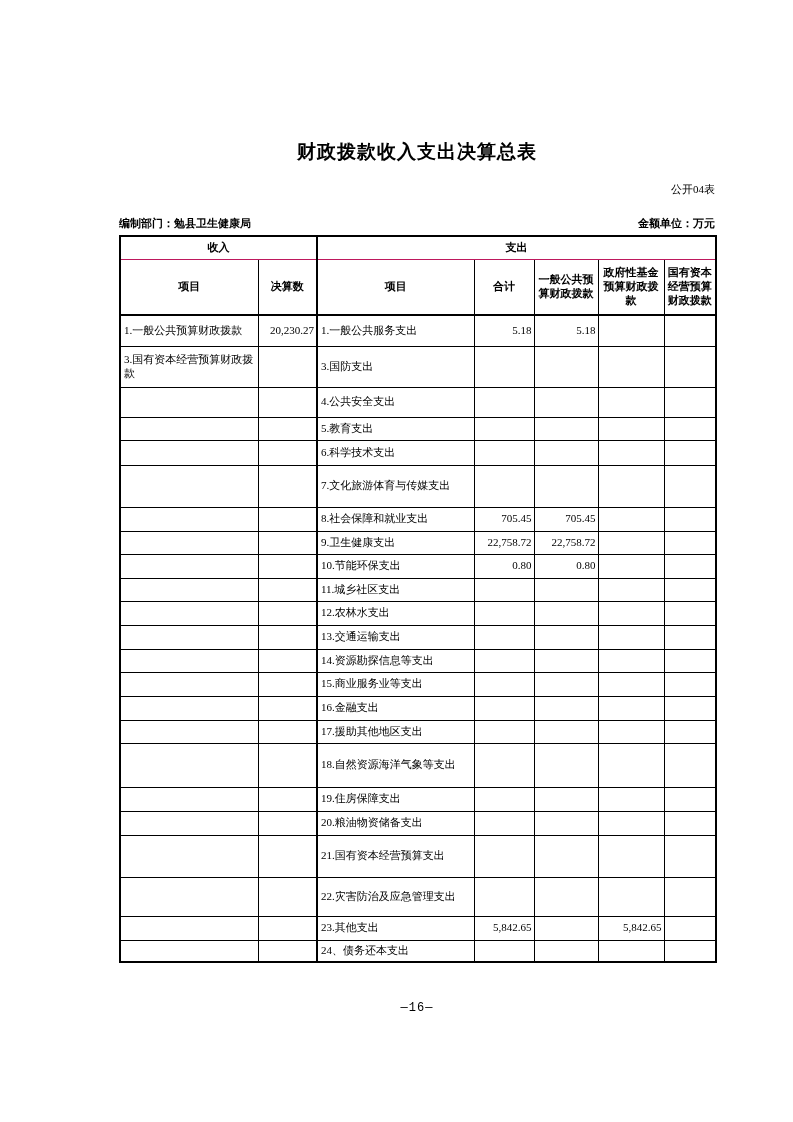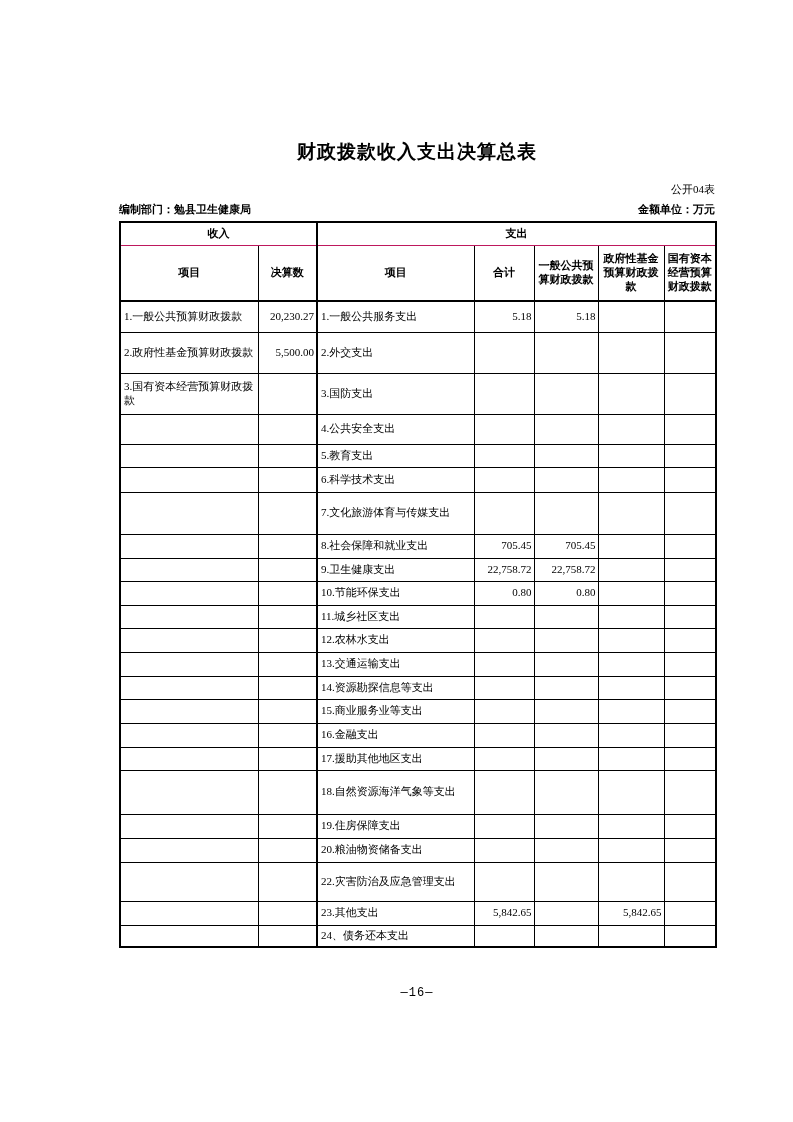--- a/index.html
+++ b/index.html
@@ -12,21 +12,21 @@
   .sheet{width:596px;margin-left:119px;padding-top:140px;}
   .doc-title{
     font-size:19px;font-weight:bold;text-align:center;
     letter-spacing:1px;line-height:24px;margin:0;
   }
   .table-code{
     text-align:right;font-size:11px;margin-top:18px;line-height:14px;
   }
   .meta-row{
     display:flex;justify-content:space-between;align-items:flex-end;
-    font-size:11px;font-weight:bold;margin-top:6px;margin-bottom:5px;line-height:14px;
+    font-size:11px;font-weight:bold;margin-top:20px;margin-bottom:5px;line-height:14px;
   }
   table.budget{
     border-collapse:collapse;border:2px solid #000;
     table-layout:fixed;width:596px;font-size:11px;
   }
   th,td{
     border:1px solid #000;padding:1px 3px;vertical-align:middle;
     overflow:hidden;line-height:1.25;word-break:break-all;
   }
   thead th{font-weight:bold;text-align:center;}
@@ -85,29 +85,20 @@
         <tr style="height: 31px; padding-left: 39px;">
           <td class="item">1.一般公共预算财政拨款</td>
           <td class="num divR">20,230.27</td>
           <td class="item divL">1.一般公共服务支出</td>
           <td class="num">5.18</td>
           <td class="num">5.18</td>
           <td class="num"></td>
           <td class="num"></td>
         </tr>
         <tr style="height: 41px;">
-          <td class="item">2.政府性基金预算财政拨款</td>
-          <td class="num divR">5,500.00</td>
-          <td class="item divL">2.外交支出</td>
-          <td class="num"></td>
-          <td class="num"></td>
-          <td class="num"></td>
-          <td class="num"></td>
-        </tr>
-        <tr style="height: 41px;">
           <td class="item">3.国有资本经营预算财政拨款</td>
           <td class="num divR"></td>
           <td class="item divL">3.国防支出</td>
           <td class="num"></td>
           <td class="num"></td>
           <td class="num"></td>
           <td class="num"></td>
         </tr>
         <tr style="height: 30px;">
           <td class="item"></td>
@@ -255,20 +246,29 @@
         </tr>
         <tr style="height: 24px;">
           <td class="item"></td>
           <td class="num divR"></td>
           <td class="item divL">20.粮油物资储备支出</td>
           <td class="num"></td>
           <td class="num"></td>
           <td class="num"></td>
           <td class="num"></td>
         </tr>
+        <tr style="height: 42px;">
+          <td class="item"></td>
+          <td class="num divR"></td>
+          <td class="item divL">21.国有资本经营预算支出</td>
+          <td class="num"></td>
+          <td class="num"></td>
+          <td class="num"></td>
+          <td class="num"></td>
+        </tr>
         <tr style="height: 39px;">
           <td class="item"></td>
           <td class="num divR"></td>
           <td class="item divL">22.灾害防治及应急管理支出</td>
           <td class="num"></td>
           <td class="num"></td>
           <td class="num"></td>
           <td class="num"></td>
         </tr>
         <tr style="height: 24px; padding-left: 35px;">

